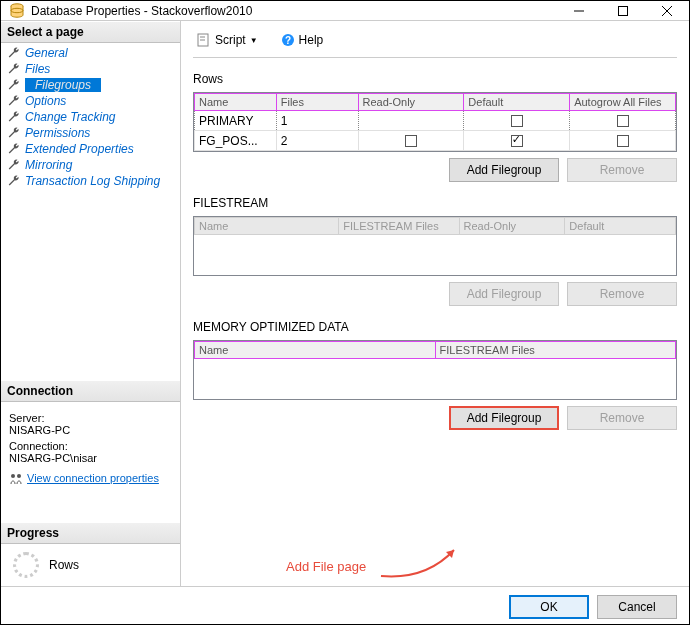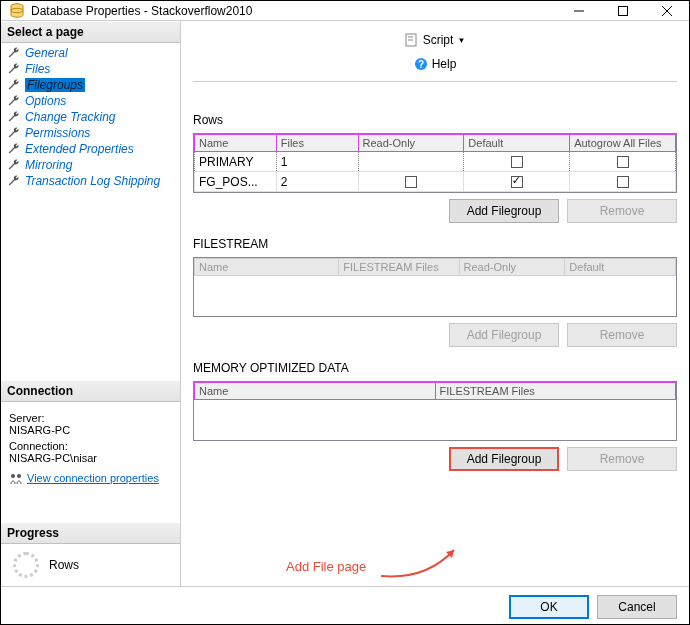--- a/index.html
+++ b/index.html
@@ -9,31 +9,31 @@
 .titlebar .title { flex: 1; }
 .titlebar .ctrls { display: flex; }
 .titlebar .ctrl { width: 44px; height: 30px; display: flex; align-items: center; justify-content: center; }
 .main { display: flex; height: 565px; }
 .left { width: 180px; border-right: 1px solid #ccc; display: flex; flex-direction: column; }
 .panel-head { background: linear-gradient(#f0f0f0,#e4e4e4); border-top: 1px solid #fff; border-bottom: 1px solid #c0c0c0; padding: 3px 6px; font-weight: bold; }
 .navlist { flex: 0 0 auto; padding: 2px 0; }
 .navitem { display: flex; align-items: center; padding: 1px 6px; cursor: default; }
 .navitem .wrench { width: 14px; height: 14px; margin-right: 4px; flex-shrink: 0; }
 .navitem .lbl { color: #0066cc; font-style: italic; }
-.navitem.sel .lbl { background: #0078d7; color: #0f172a; padding: 0 2px; }
+.navitem.sel .lbl { background: #0078d7; color: #e5e5e5; padding: 0 10px; }
 .spacer { flex: 1; }
 .conn { padding: 6px 8px; font-size: 11px; }
 .conn .klabel { margin-top: 4px; }
 .conn a { color: #0066cc; text-decoration: underline; }
 .connrow { display: flex; align-items: flex-start; margin-top: 8px; }
 .connrow svg { margin-right: 4px; }
 .progress { padding: 8px; display: flex; align-items: center; }
 .progress .ring { width: 26px; height: 26px; border: 3px dotted #ccc; border-radius: 50%; margin-right: 10px; margin-left: 4px; }
 .right { flex: 1; padding: 8px 12px 0 12px; display: flex; flex-direction: column; position: relative; }
-.toolbar { display: flex; align-items: center; gap: 6px; padding: 2px 0 8px 0; border-bottom: 1px solid #ccc; margin-bottom: 27px; flex-direction: column; }
+.toolbar { display: flex; align-items: center; gap: 15px; padding: 2px 0 8px 0; border-bottom: 1px solid #ccc; margin-bottom: 10px; }
 .toolbar .tbtn { display: flex; align-items: center; gap: 4px; padding: 2px 4px; }
 .toolbar .drop { font-size: 8px; }
 .section-lbl { margin: 4px 0 6px 0; }
 .grid { border: 1px solid #828790; background: #fff; }
 .grid table { width: 100%; border-collapse: collapse; table-layout: fixed; }
 .grid th { background: #f0f0f0; border: 1px solid #d946ef; padding: 2px 4px; text-align: left; font-weight: normal; font-size: 11px; color: #555; }
 .grid td { border: 1px solid #e0e0e0; padding: 2px 4px; height: 20px; }
 .grid .sel td { border: 1px dotted #888; }
 .grid.disabled th { background: #e8e8e8; color: #999; border-color: #d0d0d0; }
 .grid.empty { height: 60px; }

